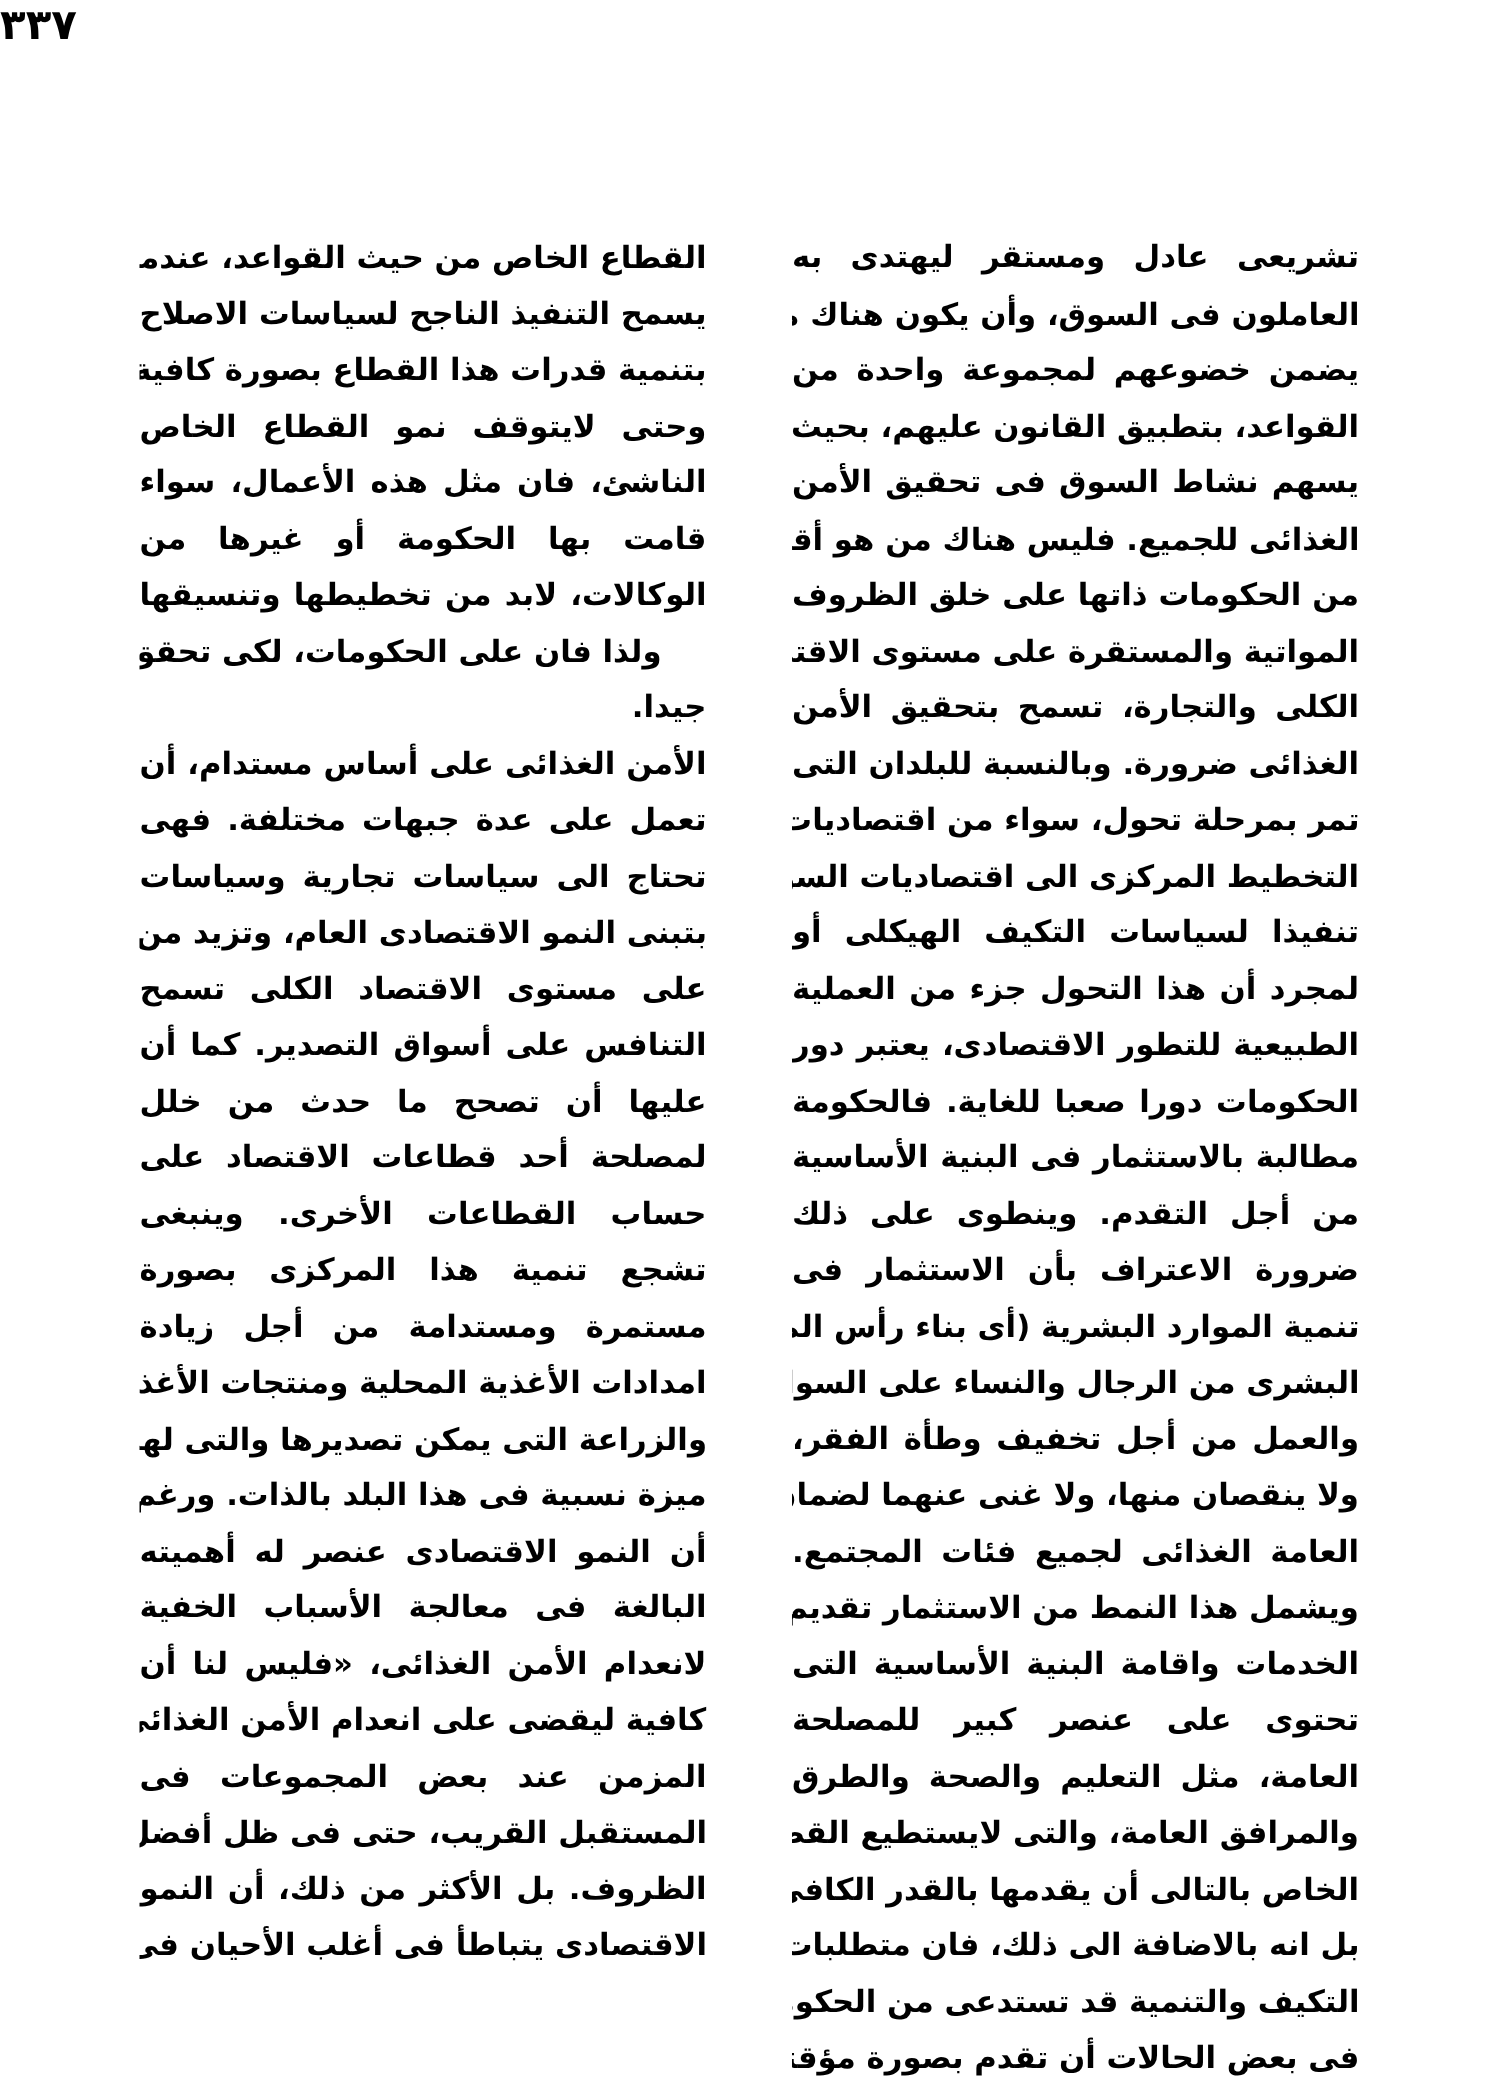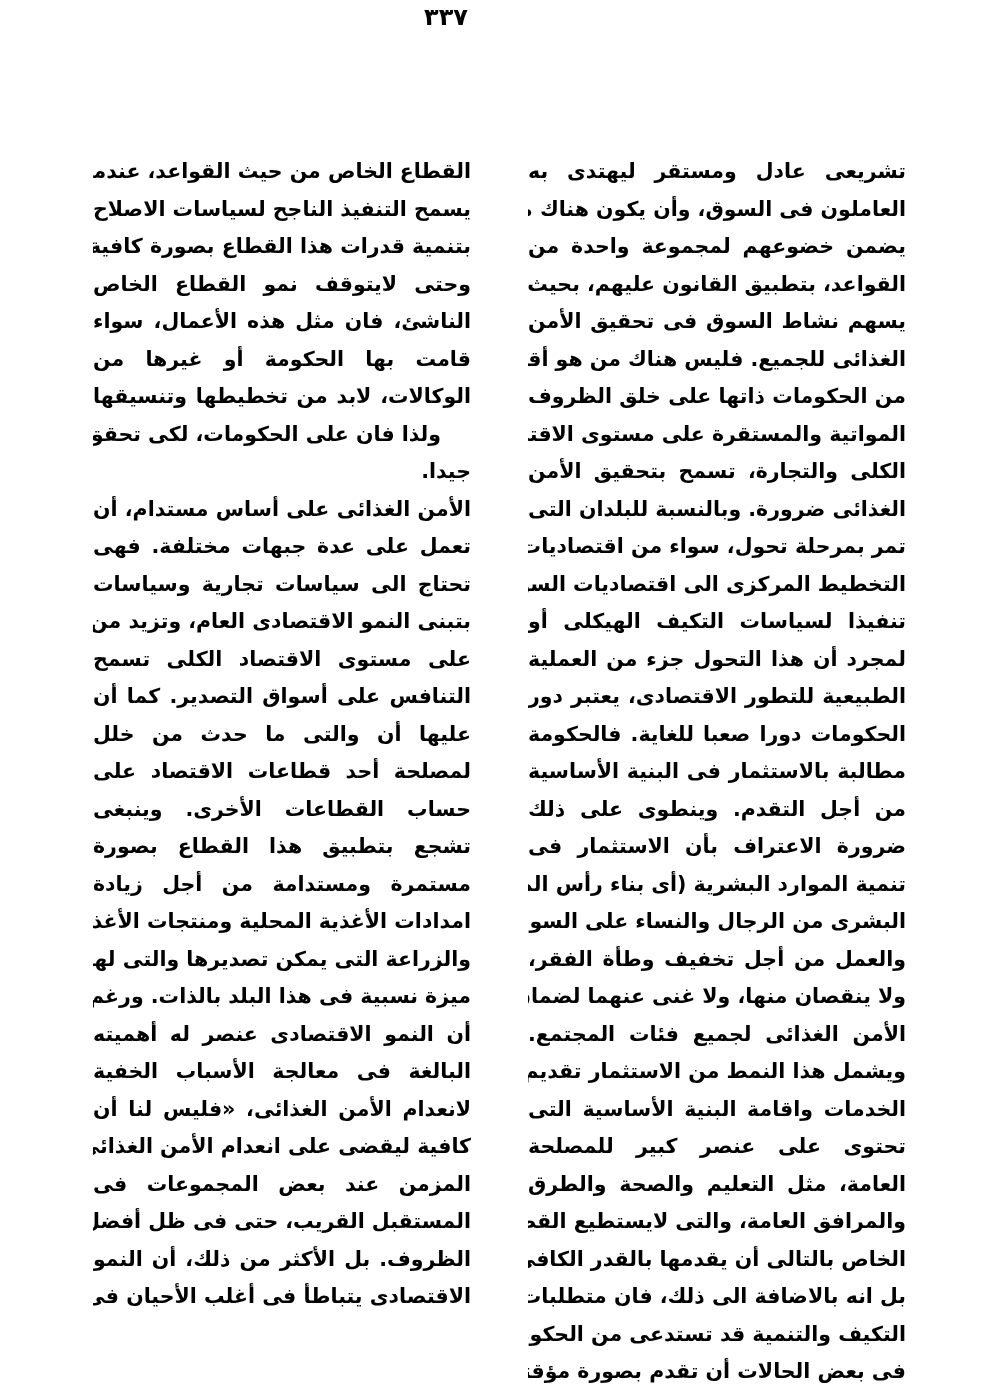--- a/index.html
+++ b/index.html
@@ -2,22 +2,22 @@
 <html><head>
 <meta charset="utf-8">
 <style>
   html, body { margin: 0; padding: 0; background: #ffffff; }
   body {
     width: 1000px; height: 1397px; position: relative; overflow: hidden;
     font-family: "DejaVu Sans", "Liberation Sans", sans-serif;
     color: #000;
   }
   .page-number {
-    position: absolute; top: 2px; left: 0; width: 892px; text-align: center;
-    font-size: 24px; font-weight: bold; line-height: 30px;
+    position: absolute; top: 2px; left: 0; width: 892px; 
+    font-size: 28px; font-weight: bold; line-height: 30px;
   }
   .column {
     position: absolute; top: 153px; width: 378px;
     direction: rtl;
   }
   .col-right { left: 528px; }
   .col-left { left: 93px; }
   .line {
     display: block; height: 37.5px; line-height: 37.5px;
     font-size: 20.5px; font-weight: bold;
@@ -49,21 +49,21 @@
   <span class="line">لمجرد أن هذا التحول جزء من العملية</span>
   <span class="line">الطبيعية للتطور الاقتصادى، يعتبر دور</span>
   <span class="line">الحكومات دورا صعبا للغاية. فالحكومة</span>
   <span class="line">مطالبة بالاستثمار فى البنية الأساسية</span>
   <span class="line">من أجل التقدم. وينطوى على ذلك</span>
   <span class="line">ضرورة الاعتراف بأن الاستثمار فى</span>
   <span class="line">تنمية الموارد البشرية (أى بناء رأس المال</span>
   <span class="line">البشرى من الرجال والنساء على السواء)</span>
   <span class="line">والعمل من أجل تخفيف وطأة الفقر،</span>
   <span class="line">ولا ينقصان منها، ولا غنى عنهما لضمان</span>
-  <span class="line">الأمن الغذائى لجميع فئات المجتمع.</span>
+  <span class="line">العامة الغذائى لجميع فئات المجتمع.</span>
   <span class="line">ويشمل هذا النمط من الاستثمار تقديم</span>
   <span class="line">الخدمات واقامة البنية الأساسية التى</span>
   <span class="line">تحتوى على عنصر كبير للمصلحة</span>
   <span class="line">العامة، مثل التعليم والصحة والطرق</span>
   <span class="line">والمرافق العامة، والتى لايستطيع القطاع</span>
   <span class="line">الخاص بالتالى أن يقدمها بالقدر الكافى.</span>
   <span class="line">بل انه بالاضافة الى ذلك، فان متطلبات</span>
   <span class="line">التكيف والتنمية قد تستدعى من الحكومة</span>
   <span class="line">فى بعض الحالات أن تقدم بصورة مؤقتة</span>
 </div>
@@ -77,24 +77,24 @@
   <span class="line">قامت بها الحكومة أو غيرها من</span>
   <span class="line">الوكالات، لابد من تخطيطها وتنسيقها</span>
   <span class="line indent">ولذا فان على الحكومات، لكى تحقق</span>
   <span class="line last">جيدا.</span>
   <span class="line">الأمن الغذائى على أساس مستدام، أن</span>
   <span class="line">تعمل على عدة جبهات مختلفة. فهى</span>
   <span class="line">تحتاج الى سياسات تجارية وسياسات</span>
   <span class="line">بتبنى النمو الاقتصادى العام، وتزيد من</span>
   <span class="line">على مستوى الاقتصاد الكلى تسمح</span>
   <span class="line">التنافس على أسواق التصدير. كما أن</span>
-  <span class="line">عليها أن والتى ما حدث من خلل</span>
+  <span class="line">عليها أن تصحح ما حدث من خلل</span>
   <span class="line">لمصلحة أحد قطاعات الاقتصاد على</span>
   <span class="line">حساب القطاعات الأخرى. وينبغى</span>
-  <span class="line">تشجع بتطبيق هذا القطاع بصورة</span>
+  <span class="line">تشجع تنمية هذا المركزى بصورة</span>
   <span class="line">مستمرة ومستدامة من أجل زيادة</span>
   <span class="line">امدادات الأغذية المحلية ومنتجات الأغذية</span>
   <span class="line">والزراعة التى يمكن تصديرها والتى لها</span>
   <span class="line">ميزة نسبية فى هذا البلد بالذات. ورغم</span>
   <span class="line">أن النمو الاقتصادى عنصر له أهميته</span>
   <span class="line">البالغة فى معالجة الأسباب الخفية</span>
   <span class="line">لانعدام الأمن الغذائى، «فليس لنا أن</span>
   <span class="line">كافية ليقضى على انعدام الأمن الغذائى</span>
   <span class="line">المزمن عند بعض المجموعات فى</span>
   <span class="line">المستقبل القريب، حتى فى ظل أفضل</span>

